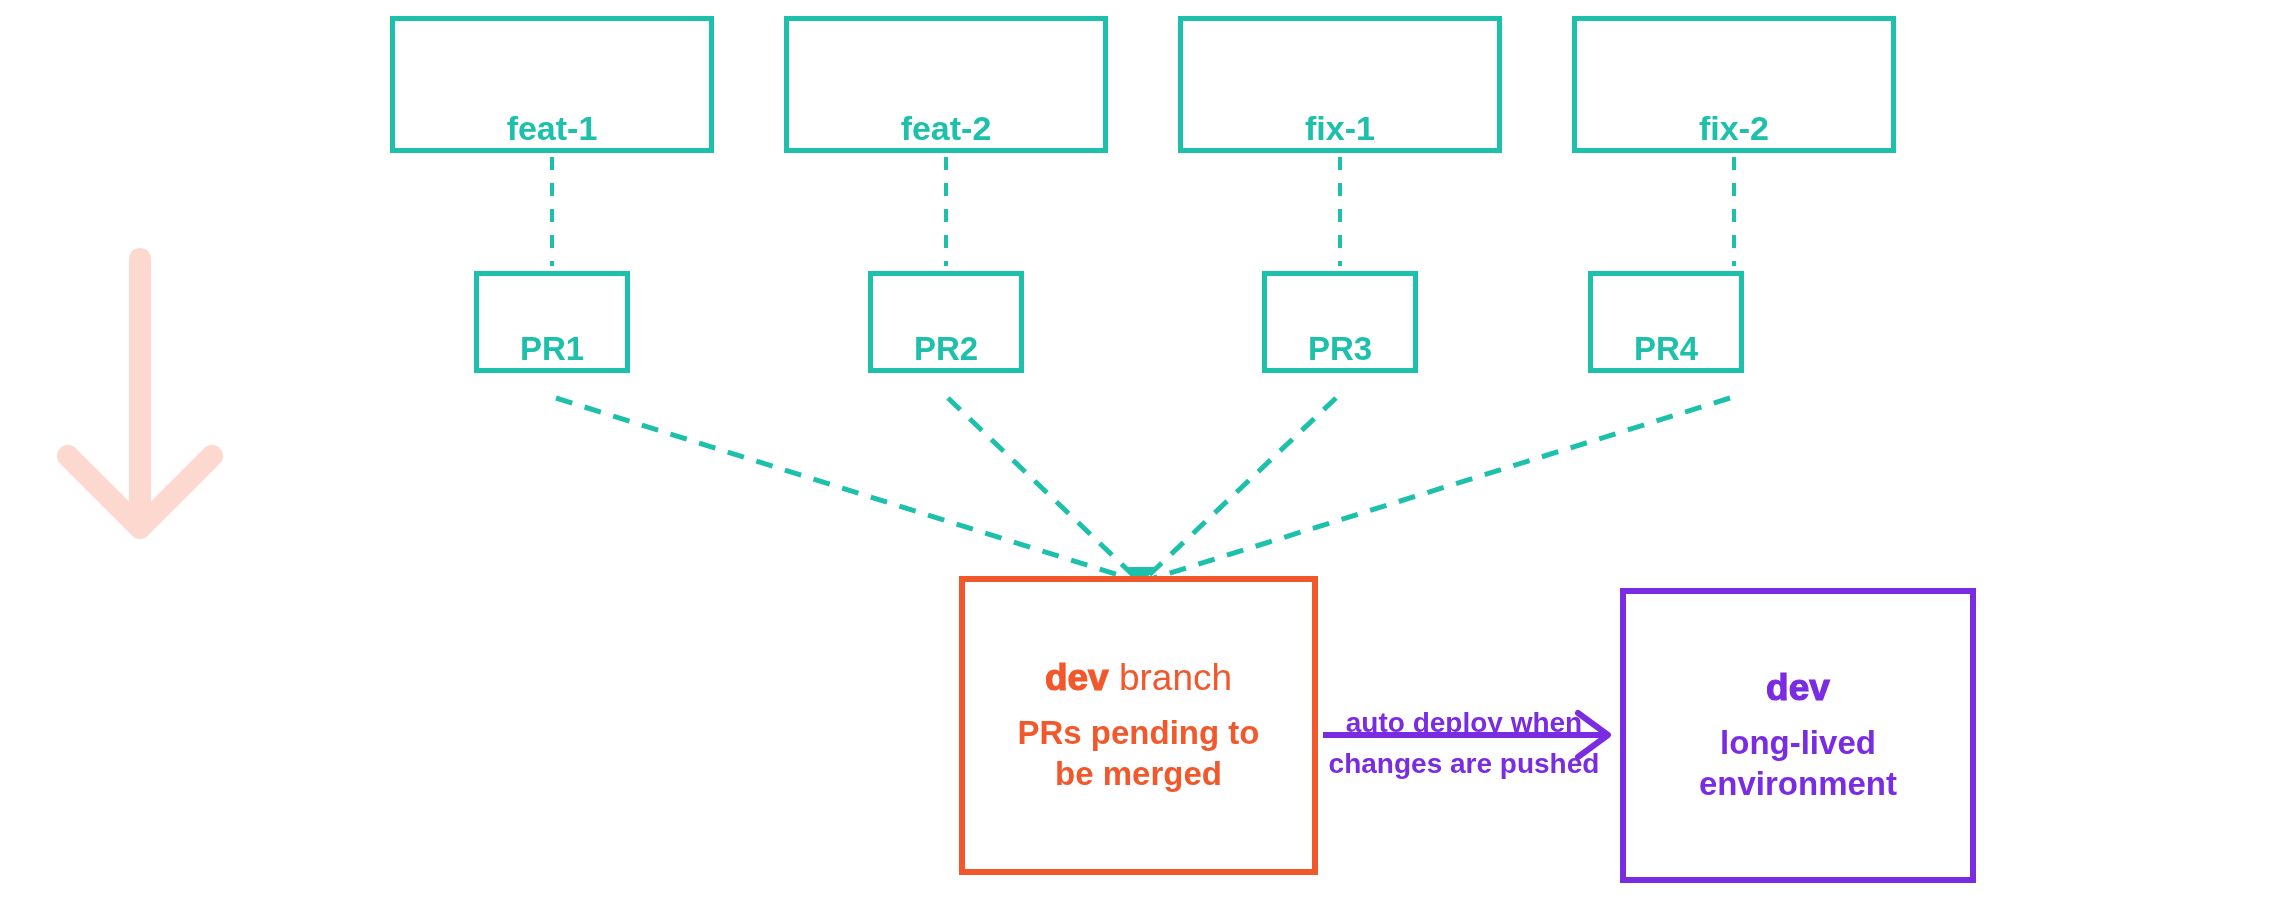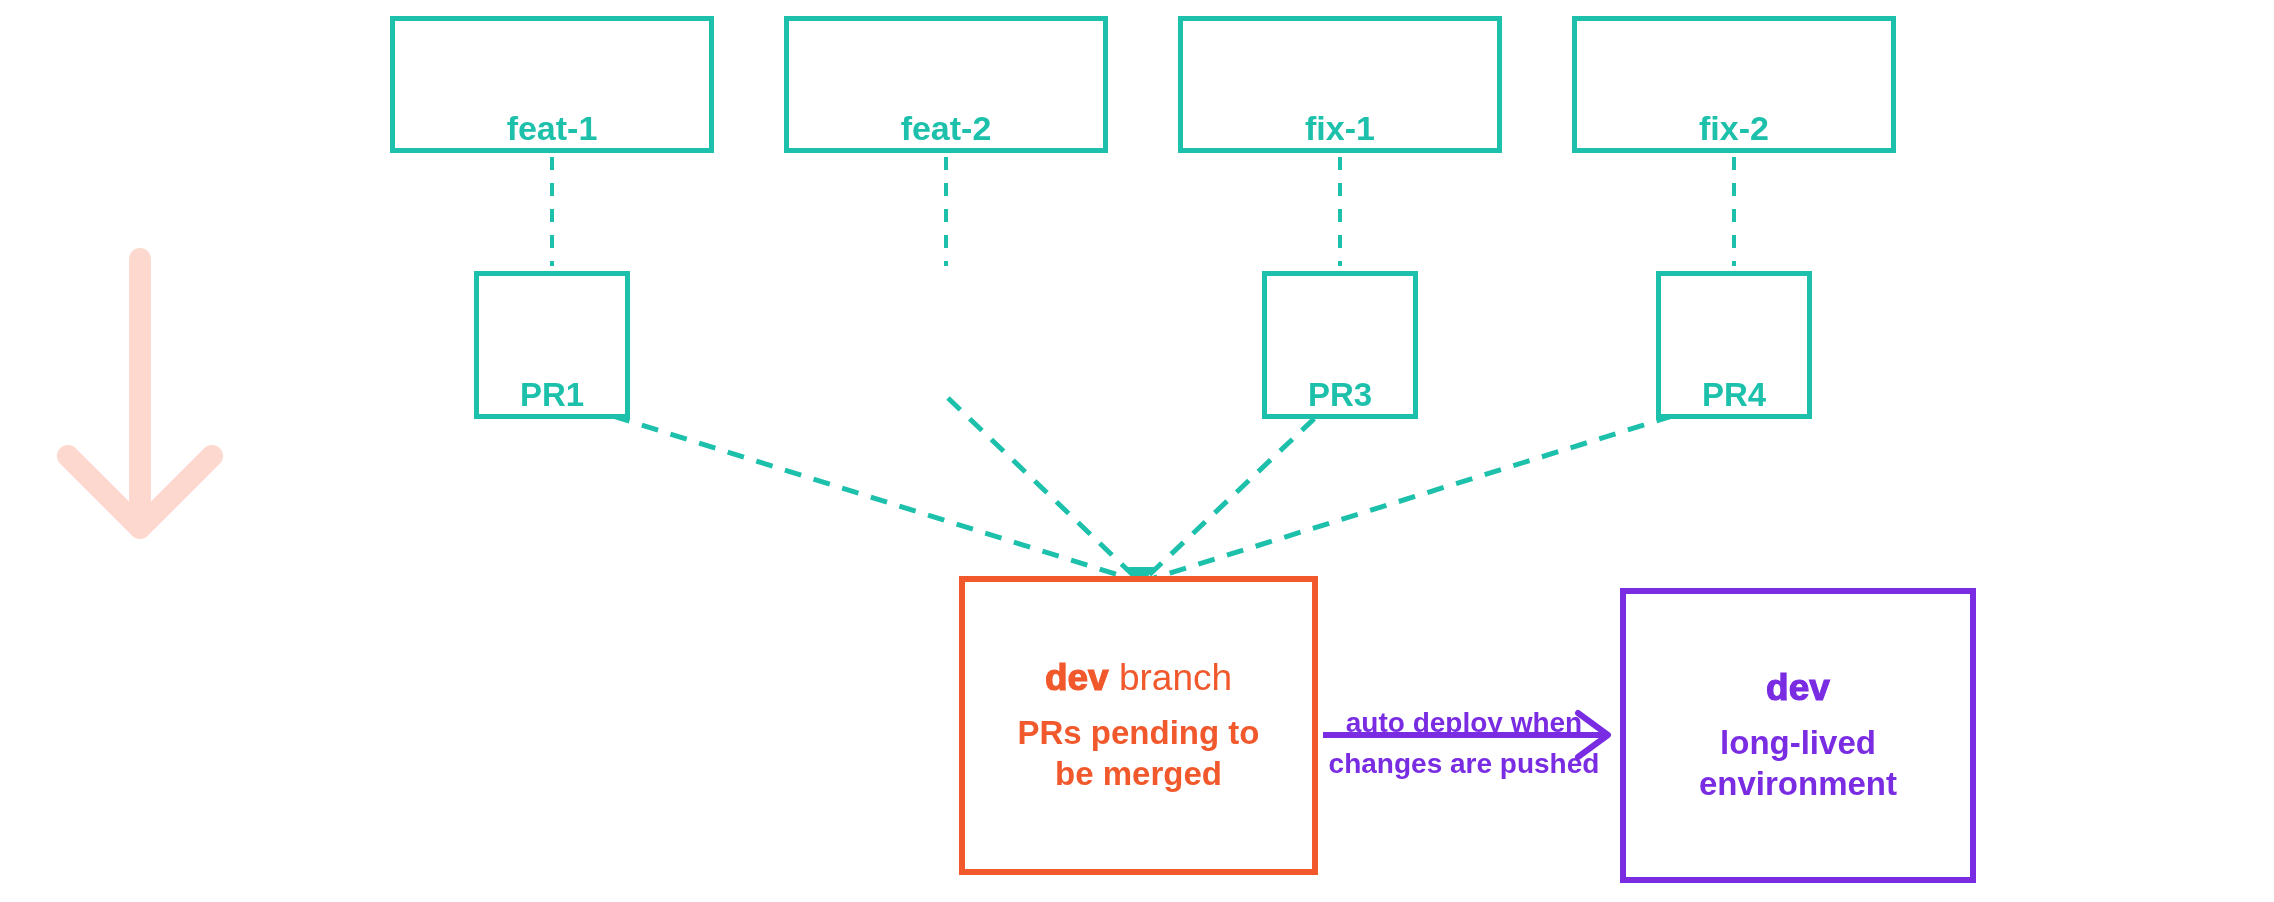--- a/index.html
+++ b/index.html
@@ -68,23 +68,23 @@
     text-align: center;
     background: var(--bg);
   }
   .teal-box {
     border: 5px solid var(--teal);
     color: var(--teal);
     font-weight: 700;
     align-items: flex-end;
   }
   .branch-box { top: 16px; width: 324px; height: 137px; font-size: 34px; }
-  .pr-box     { top: 271px; width: 156px; height: 148px; font-size: 33px; }
+  .pr-box     { top: 271px; width: 156px; height: 102px; font-size: 33px; }
   .b0 { left: 390px; }  .b1 { left: 784px; }  .b2 { left: 1178px; } .b3 { left: 1572px; }
-  .p0 { left: 474px; }  .p1 { left: 868px; }  .p2 { left: 1262px; } .p3 { left: 1656px; }
+  .p0 { left: 474px; }  .p1 { left: 868px; }  .p2 { left: 1262px; } .p3 { left: 1588px; }
 
   .dev-branch-box {
     left: 959px; top: 576px; width: 359px; height: 299px;
     border: 6px solid var(--orange);
     color: var(--orange);
     flex-direction: column;
   }
   .dev-env-box {
     left: 1620px; top: 588px; width: 356px; height: 295px;
     border: 6px solid var(--purple);
@@ -150,20 +150,23 @@
   <div class="box teal-box branch-box b2">
     <span>fix-1</span>
   </div>
   <div class="box teal-box branch-box b3">
     <span>fix-2</span>
   </div>
 
   <div class="box teal-box pr-box p0">
     <span>PR1</span>
   </div>
+  <div class="box teal-box pr-box p1">
+    <span>PR2</span>
+  </div>
   <div class="box teal-box pr-box p2">
     <span>PR3</span>
   </div>
   <div class="box teal-box pr-box p3">
     <span>PR4</span>
   </div>
 
   <div class="box dev-branch-box">
     <div class="box-title">
       <span class="heavy">dev</span>

